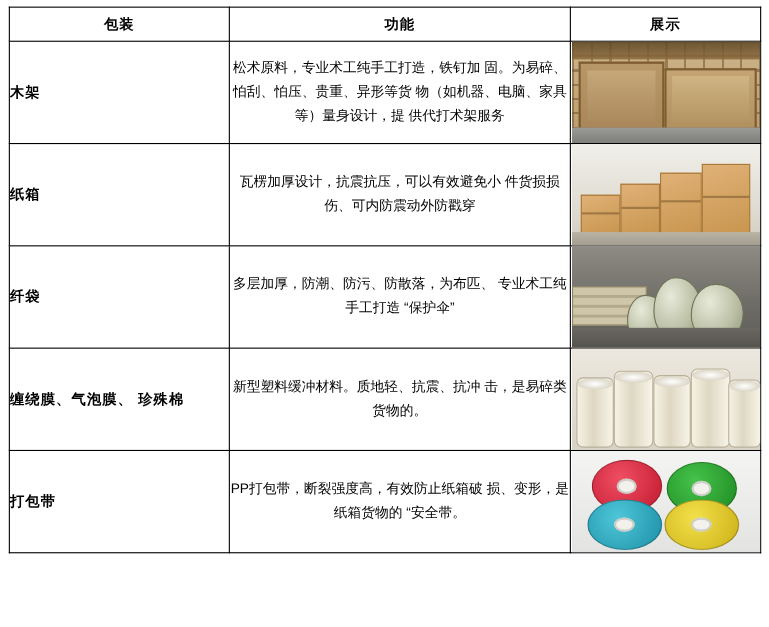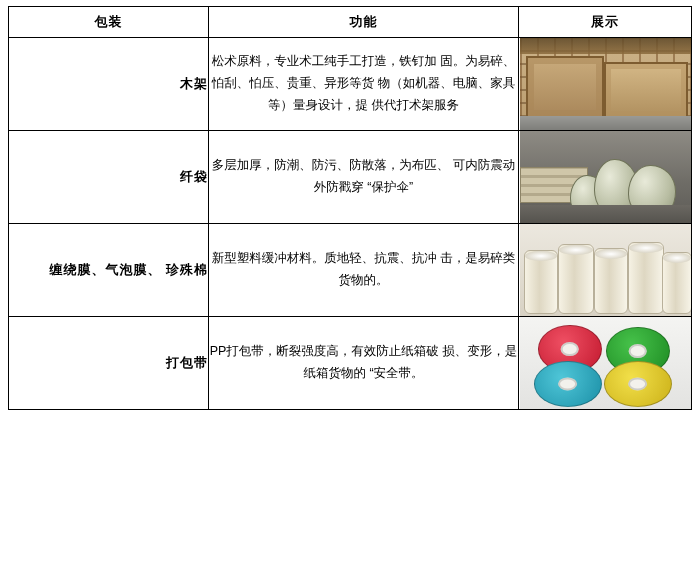--- a/index.html
+++ b/index.html
@@ -37,21 +37,21 @@
     vertical-align: middle;
   }
   thead th {
     height: 30px;
     font-size: 13px;
     font-weight: bold;
     text-align: center;
     letter-spacing: 1px;
   }
   td.name-cell {
-    text-align: right;
+    text-align: left;
     font-size: 13px;
     font-weight: bold;
     letter-spacing: 1px;
     padding: 4px 6px;
     line-height: 1.6;
   }
   td.func-cell {
     font-size: 12.5px;
     line-height: 1.75;
     padding: 8px 12px 8px 10px;
@@ -230,24 +230,37 @@
           <div class="img-wrap img-wood">
             <div class="plankset"></div>
             <div class="darkband"></div>
             <div class="box-a"></div>
             <div class="box-b"></div>
             <div class="floor"></div>
           </div>
         </td>
       </tr>
 
+      <tr class="row-tall">
+        <td class="name-cell">纸箱</td>
+        <td class="func-cell">瓦楞加厚设计，抗震抗压，可以有效避免小 件货损损伤、可内防震动外防戳穿</td>
+        <td class="show-cell">
+          <div class="img-wrap img-carton">
+            <div class="bx b1"></div>
+            <div class="bx b2"></div>
+            <div class="bx b3"></div>
+            <div class="bx b4"></div>
+            <div class="shadow"></div>
+          </div>
+        </td>
+      </tr>
 
       <tr class="row-tall">
         <td class="name-cell">纤袋</td>
-        <td class="func-cell">多层加厚，防潮、防污、防散落，为布匹、 可内防震动外防戳穿 “保护伞”</td>
+        <td class="func-cell">多层加厚，防潮、防污、防散落，为布匹、 专业术工纯手工打造 “保护伞”</td>
         <td class="show-cell">
           <div class="img-wrap img-bags">
             <div class="pallet"></div>
             <div class="bag g3"></div>
             <div class="bag g1"></div>
             <div class="bag g2"></div>
             <div class="ground"></div>
           </div>
         </td>
       </tr>

